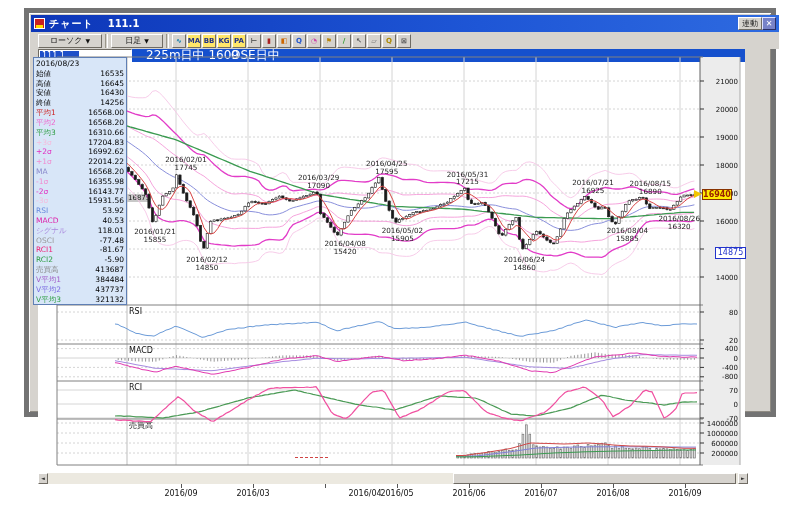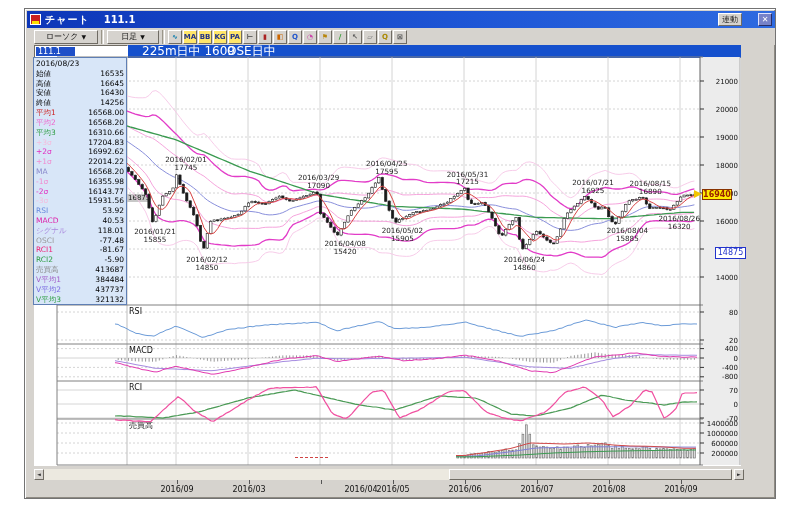--- a/index.html
+++ b/index.html
@@ -1,25 +1,25 @@
 <!DOCTYPE html>
 <html><head>
 <meta charset="utf-8">
 <style>
   *{margin:0;padding:0;box-sizing:border-box;font-family:"DejaVu Sans","Liberation Sans",sans-serif}
   html,body{width:800px;height:507px;background:#fff;position:relative;overflow:hidden}
-  .window{position:absolute;left:24px;top:8px;width:752px;height:491px;background:#d6d3ce;
-          border:1px solid #737373;box-shadow:inset 1px 1px 0 #fff, inset -1px -1px 0 #8f8b83;z-index:1}
+  .window{position:absolute;left:24px;top:8px;width:752px;height:409px;background:#d6d3ce;
+          border:5px solid #737373;box-shadow:inset 1px 1px 0 #fff, inset -1px -1px 0 #8f8b83;z-index:1}
   .titlebar{position:absolute;left:2px;top:2px;width:748px;height:17px;
             background:linear-gradient(90deg,#0d36b8,#1e56d6 60%,#2e6ae0);display:flex;align-items:center;padding:0 3px;color:#fff}
   .title-icon{width:11px;height:11px;background:#c82020;border:1px solid #fff;margin-right:4px;position:relative}
   .title-icon:before{content:"";position:absolute;left:1px;top:6px;width:7px;height:3px;background:#ffe000}
   .title-text{font-size:10px;font-weight:bold;letter-spacing:1px}
   .title-val{font-size:10px;font-weight:bold;margin-left:14px}
-  .tb-right{margin-left:auto;display:flex;gap:16px;align-items:center}
+  .tb-right{margin-left:auto;display:flex;gap:0;align-items:center}
   .linked-btn{font-size:8px;background:#d6d3ce;color:#222;border:1px solid;border-color:#fff #6f6b63 #6f6b63 #fff;height:13px;line-height:11px;padding:0 3px}
   .close-btn{width:14px;height:13px;background:#7782c8;color:#fff;font-size:8px;line-height:12px;text-align:center;border:1px solid;border-color:#dfe3ff #2a2f66 #2a2f66 #dfe3ff}
   .toolbar{position:absolute;left:2px;top:19px;width:748px;height:17px;display:flex;align-items:center;padding-left:7px;background:#d6d3ce}
   .tbtn{height:14px;background:#d6d3ce;border:1px solid;border-color:#fff #6f6b63 #6f6b63 #fff;
         font-size:8px;display:flex;align-items:center;justify-content:center;gap:3px;padding:0 3px;color:#111}
   .tbtn .arr{font-size:6px}
   .tsep{width:3px;height:14px;border-left:1px solid #9a9689;border-right:1px solid #fff;margin:0 3px}
   .ticon{width:14px;height:14px;border:1px solid;border-color:#fff #6f6b63 #6f6b63 #fff;margin-right:1px;
          font-size:7px;font-weight:bold;display:flex;align-items:center;justify-content:center;background:#d6d3ce}
   .symbol-box{position:absolute;left:9px;top:36px;width:94px;height:13px;background:#fff;border:1px solid;border-color:#6f6b63 #fff #fff #6f6b63;font-size:8px;line-height:11px;padding-left:1px}

